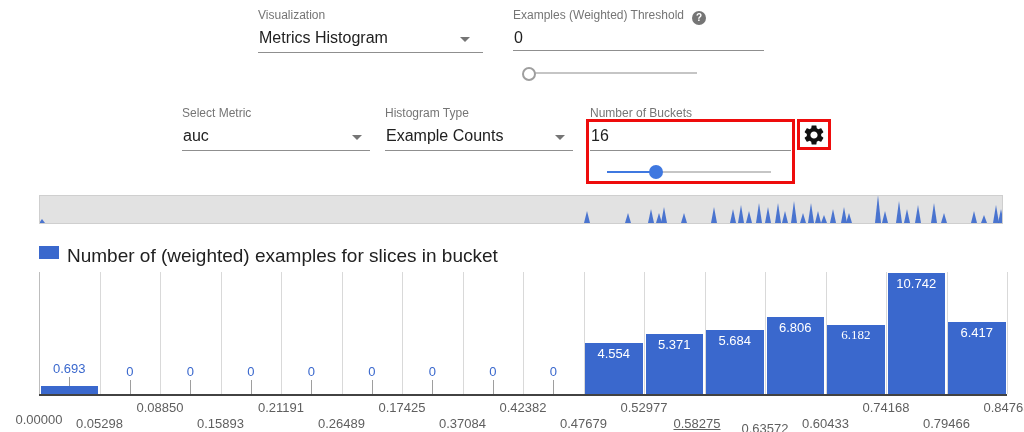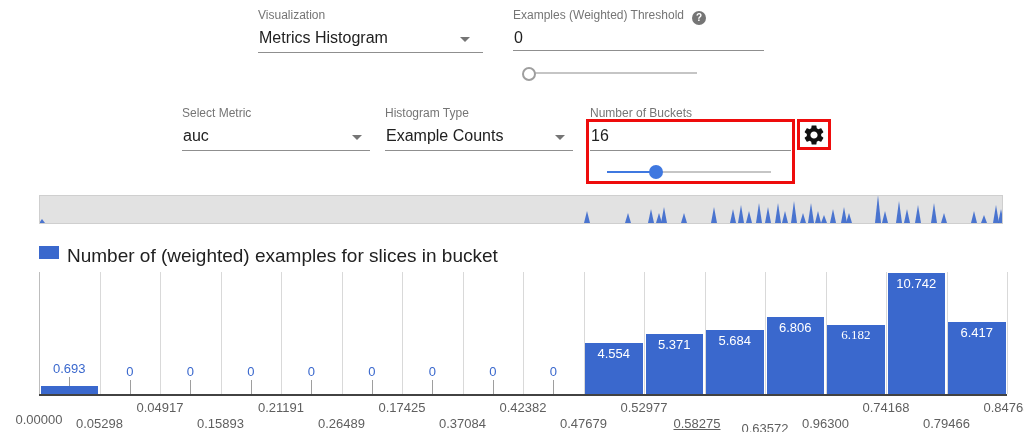--- a/index.html
+++ b/index.html
@@ -203,31 +203,31 @@
         <div class="bar" style="left: 788px; width: 57.5px; height: 69.5119px; background: rgb(58, 104, 205);"></div>
         <div class="blab-in" style="left: 776.5px; width: 80.5px; top: 55.4881px; color: rgb(255, 255, 255); font-family: Liberation Serif, serif;">6.182</div>
         <div class="bar" style="left: 848.5px; width: 57.5px; height: 120.786px; background: rgb(58, 104, 205);"></div>
         <div class="blab-in" style="left: 837px; width: 80.5px; top: 4.21438px; color: rgb(255, 255, 255);">10.742</div>
         <div class="bar" style="left: 909px; width: 57.5px; height: 72.1543px; background: rgb(58, 104, 205);"></div>
         <div class="blab-in" style="left: 897.5px; width: 80.5px; top: 52.8457px; color: rgb(255, 255, 255);">6.417</div>
       </div>
     <div id="ticks">
         <div class="tick" style="left: -1px; top: 140px;">0.00000</div>
         <div class="tick" style="left: 59.5px; top: 144px;">0.05298</div>
-        <div class="tick" style="left: 120px; top: 128px;">0.04917</div>
+        <div class="tick" style="left: 120px; top: 128px;">0.08850</div>
         <div class="tick" style="left: 180.5px; top: 144px;">0.15893</div>
         <div class="tick" style="left: 241px; top: 128px;">0.21191</div>
         <div class="tick" style="left: 301.5px; top: 144px;">0.26489</div>
         <div class="tick" style="left: 362px; top: 128px;">0.17425</div>
         <div class="tick" style="left: 422.5px; top: 144px;">0.37084</div>
         <div class="tick" style="left: 483px; top: 128px;">0.42382</div>
         <div class="tick" style="left: 543.5px; top: 144px;">0.47679</div>
         <div class="tick" style="left: 604px; top: 128px;">0.52977</div>
         <div class="tick" style="left: 657px; top: 144px; text-decoration: underline;">0.58275</div>
         <div class="tick" style="left: 725px; top: 128px; margin-top: 21px;">0.63572</div>
-        <div class="tick" style="left: 785.5px; top: 144px;">0.96300</div>
+        <div class="tick" style="left: 785.5px; top: 144px;">0.60433</div>
         <div class="tick" style="left: 846px; top: 128px;">0.74168</div>
         <div class="tick" style="left: 906.5px; top: 144px;">0.79466</div>
         <div class="tick" style="left: 967px; top: 128px;">0.84763</div>
       </div>
   </div>
 
 </div>
 
 </body></html>

